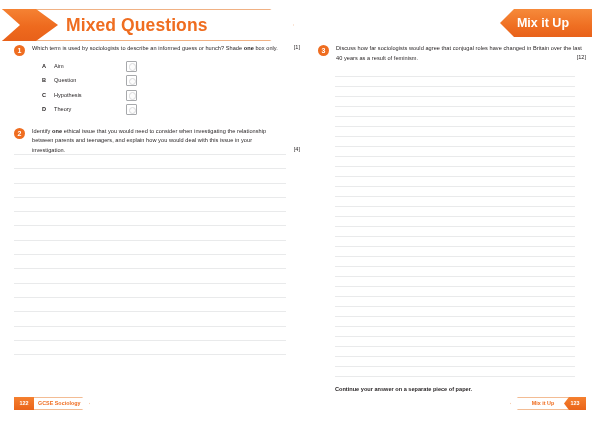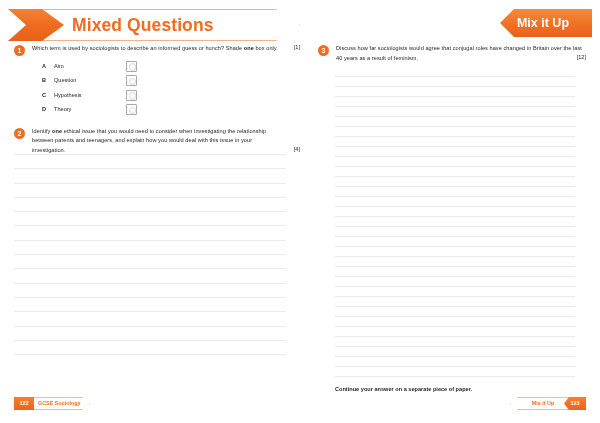--- a/index.html
+++ b/index.html
@@ -18,21 +18,21 @@
 
   .page {
     position: absolute;
     inset: 0;
     background: #ffffff;
   }
 
   
   .header-left {
     position: absolute;
-    left: 8px;
+    left: 2px;
     top: 9px;
     width: 292px;
     height: 44px;
   }
   .banner-outline {
     position: absolute;
     left: 0;
     top: 0;
     width: 292px;
     height: 32px;

